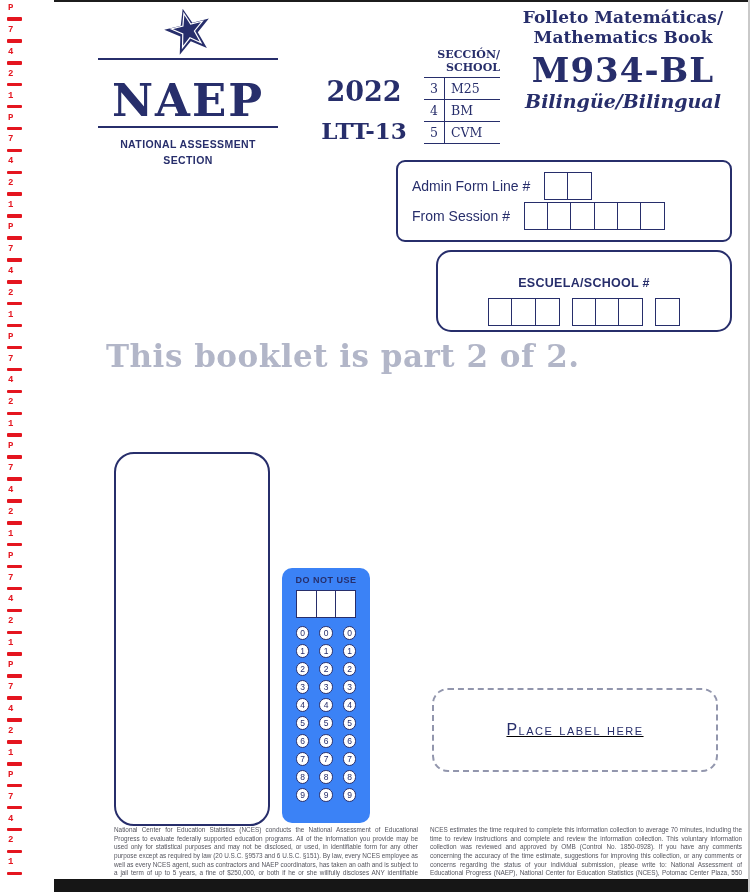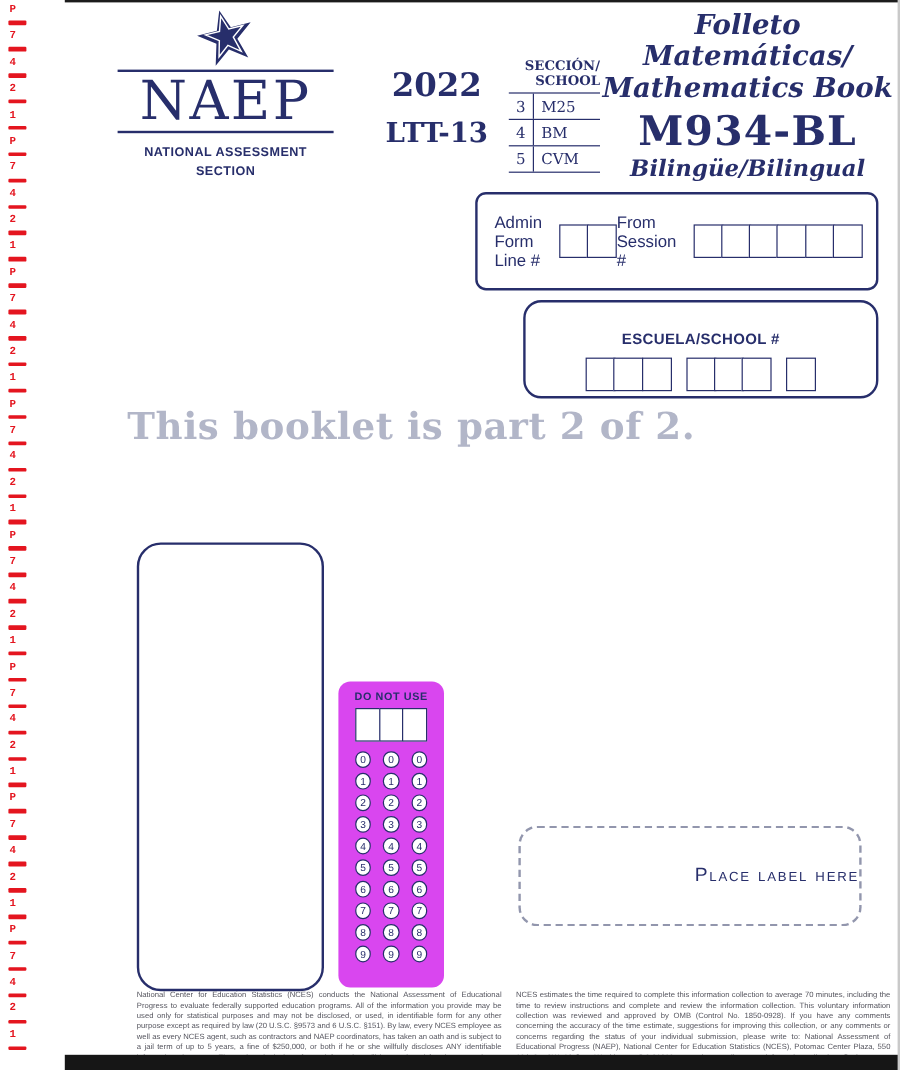--- a/index.html
+++ b/index.html
@@ -12,51 +12,51 @@
   
   .edge-strip{position:absolute;left:7px;top:4px;bottom:16px;width:26px;
               display:flex;flex-direction:column;justify-content:space-between;align-items:flex-start;}
   .edge-letter{font-family:"Liberation Mono",monospace;font-weight:bold;font-size:9px;
                line-height:8px;color:#e4151f;padding-left:1px;}
   .edge-dash{width:15px;height:3.5px;background:#e4151f;border-radius:1px;}
 
   
   .logo-block{position:absolute;left:98px;top:6px;width:180px;text-align:center;color:#272e6b;}
   .star{width:62px;height:50px;display:block;margin:0 auto;}
-  .naep-word{font-family:"DejaVu Serif",serif;font-weight:normal;font-size:45px;line-height:1.0;
+  .naep-word{font-family:"DejaVu Serif",serif;font-weight:bold;font-size:45px;line-height:1.0;
              letter-spacing:2px;border-top:2px solid #272e6b;border-bottom:2px solid #272e6b;
-             padding:1px 0 3px 0;margin-top:2px;}
+             padding:18px 0 3px 0;margin-top:2px;}
   .org{margin-top:8px;font-size:10.5px;font-weight:bold;letter-spacing:.4px;line-height:1.55;}
 
   .year-block{position:absolute;left:316px;top:56px;width:96px;text-align:center;color:#272e6b;
               font-family:"DejaVu Serif",serif;font-weight:bold;}
-  .year{font-size:27px;}
+  .year{font-size:27px;margin-top:20px;}
   .ltt{font-size:23px;margin-top:10px;}
 
   
   .section-table{position:absolute;left:424px;top:48px;width:76px;color:#272e6b;
                  font-family:"DejaVu Serif",serif;}
   .st-header{font-size:11px;font-weight:bold;text-align:right;line-height:1.2;
              padding-bottom:3px;border-bottom:1.5px solid #272e6b;}
   .st-row{display:flex;align-items:center;height:21px;border-bottom:1.5px solid #272e6b;font-size:12.5px;}
   .st-num{width:20px;text-align:center;border-right:1.5px solid #272e6b;align-self:stretch;
           display:flex;align-items:center;justify-content:center;}
   .st-code{padding-left:6px;}
 
   
   .title-block{position:absolute;left:502px;top:8px;width:242px;text-align:center;color:#272e6b;
                font-family:"DejaVu Serif",serif;font-weight:bold;}
-  .t1{font-size:23px;line-height:1.15;font-style:italic;}
+  .t1{font-size:17px;line-height:1.15;}
   .t-code{font-size:34px;letter-spacing:1px;margin-top:3px;}
   .t3{font-size:19px;margin-top:0;font-style:italic;}
 
   
   .admin-box{position:absolute;left:396px;top:160px;width:336px;height:82px;box-sizing:border-box;
              border:2px solid #272e6b;border-radius:9px;padding:9px 14px;
-             display:flex;flex-direction:row;justify-content:space-around;}
+             display:flex;flex-direction:column;justify-content:space-around;}
   .abox-row{display:flex;align-items:center;}
   .abox-label{font-size:14px;color:#272e6b;margin-right:14px;}
   .cellgroup{display:flex;}
   .cell{width:23px;height:26px;background:#ffffff;border:1.8px solid #272e6b;margin-left:-1.8px;}
   .cellgroup .cell:first-child{margin-left:0;}
 
   
   .school-box{position:absolute;left:436px;top:250px;width:296px;height:82px;box-sizing:border-box;
               border:2.2px solid #272e6b;border-radius:15px;text-align:center;}
   .school-label{margin-top:24px;font-size:12.5px;font-weight:bold;color:#272e6b;letter-spacing:.3px;}
@@ -65,35 +65,35 @@
   
   .banner{position:absolute;left:106px;top:338px;width:480px;
           font-family:"DejaVu Serif",serif;font-weight:bold;font-size:31px;
           color:#b2b6c8;letter-spacing:.5px;}
 
   .tall-box{position:absolute;left:114px;top:452px;width:152px;height:370px;
             border:2px solid #272e6b;border-radius:20px;}
 
   
   .dnu-panel{position:absolute;left:282px;top:568px;width:88px;height:255px;box-sizing:border-box;
-             background:#d946ef;border-radius:10px;padding-top:7px;text-align:center;}
+             background:#3b82f6;border-radius:10px;padding-top:7px;text-align:center;}
   .dnu-label{font-size:9px;font-weight:bold;color:#272e6b;letter-spacing:.5px;}
   .dnu-boxes{display:flex;justify-content:center;margin-top:5px;}
   .dnu-boxes .cell{width:19px;height:26px;border-width:1.5px;margin-left:-1.5px;}
   .dnu-boxes .cell:first-child{margin-left:0;}
   .dnu-grid{margin-top:8px;}
   .bubble-row{display:flex;justify-content:center;margin-bottom:4.5px;}
   .bubble{width:13.5px;height:13.5px;border-radius:50%;background:#ffffff;border:1.2px solid #272e6b;
           margin:0 5px;font-size:8.5px;line-height:13.5px;color:#272e6b;box-sizing:border-box;
           text-align:center;font-family:"Liberation Sans",sans-serif;}
 
   
   .label-box{position:absolute;left:432px;top:688px;width:286px;height:84px;box-sizing:border-box;
              border:2.5px dashed #9296ad;border-radius:16px;
-             display:flex;align-items:center;justify-content:flex-end;}
+             display:flex;align-items:center;justify-content:center;text-decoration:underline;}
   .label-box span{color:#272e6b;font-variant:small-caps;font-size:16px;letter-spacing:1.5px;}
 
   
   .footer{position:absolute;left:114px;top:826px;width:628px;display:flex;gap:12px;}
   .footer p{margin:0;font-size:6.4px;line-height:1.35;color:#55555e;text-align:justify;}
   .f-left{width:304px;}
   .f-right{flex:1;}
   .omb{margin-top:1.5px;font-size:7px;font-weight:bold;color:#1c1c24;}
 </style>
 </head>

